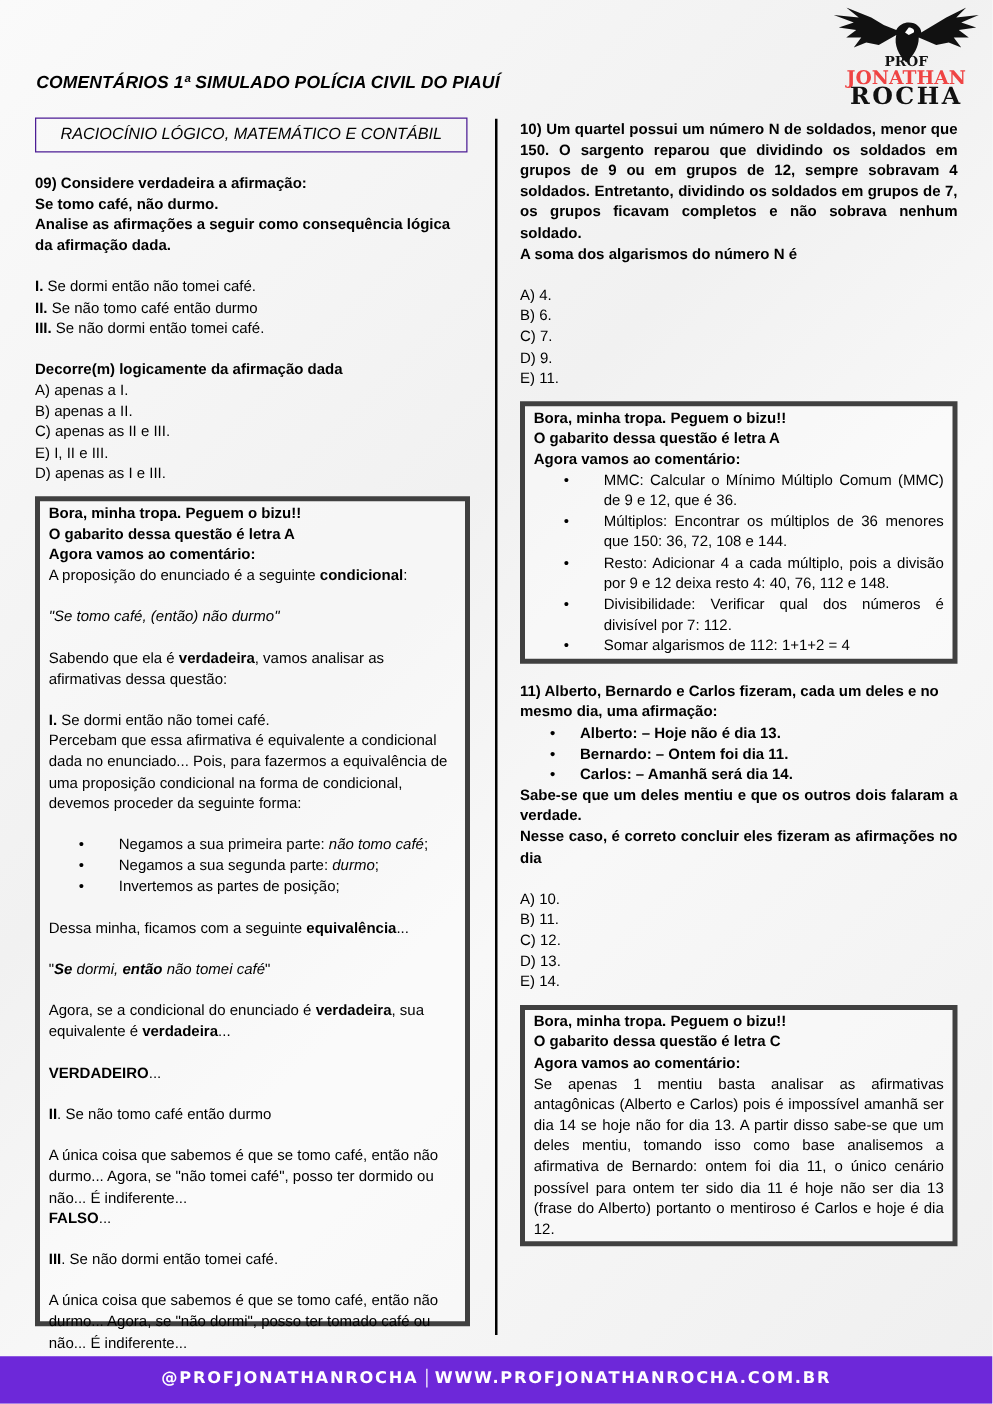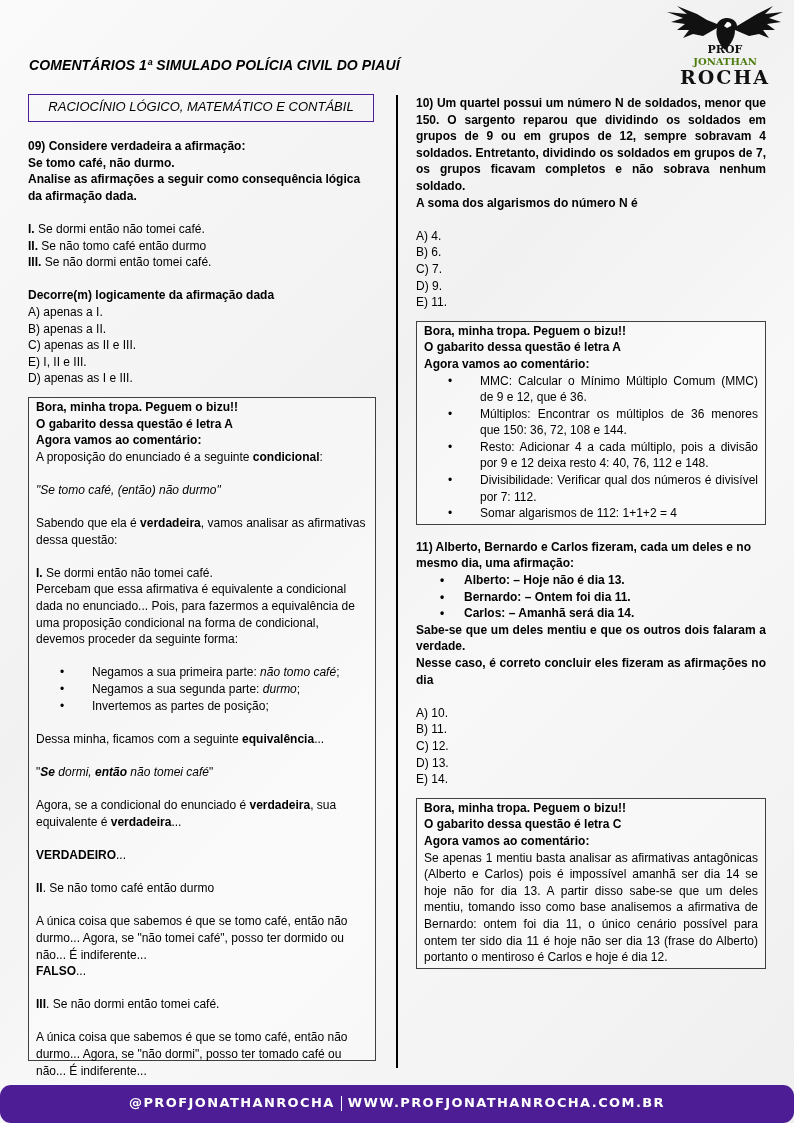--- a/index.html
+++ b/index.html
@@ -15,55 +15,54 @@
   .doc-title {
     position: absolute; left: 29px; top: 57px;
     font-size: 14px; font-weight: bold; font-style: italic; letter-spacing: 0.1px; text-align: right;
   }
   .logo {
     position: absolute; left: 660px; top: 6px; width: 130px; height: 86px;
     text-align: center;
   }
   .logo svg { display: block; margin: 0 auto; }
   .logo .prof { font-family: "DejaVu Serif", serif; font-weight: bold; font-size: 11px; line-height: 11px; margin-top: -12px; color: #111; }
-  .logo .name { font-family: "DejaVu Serif", serif; font-weight: bold; font-size: 10px; line-height: 14px; color: #4d7c0f; }
+  .logo .name { font-family: "DejaVu Serif", serif; font-weight: bold; font-size: 15px; line-height: 14px; color: #ef4444; }
   .logo .surname { font-family: "DejaVu Serif", serif; font-weight: bold; font-size: 19px; line-height: 17px; letter-spacing: 2px; color: #111; }
 
   .section-box {
     position: absolute; left: 28px; top: 94px; width: 346px; height: 28px;
     border: 1px solid #4c1d95; box-sizing: border-box;
     font-size: 13px; font-style: italic; text-align: center; line-height: 24px;
   }
   .divider {
     position: absolute; left: 396px; top: 95px; width: 2px; height: 973px; background: #000;
   }
   .col { position: absolute; font-size: 12px; line-height: 16.6px; }
   .left-col { left: 28px; top: 138px; width: 348px; }
   .right-col { left: 416px; top: 95px; width: 350px; }
   .b { font-weight: bold; }
   .i { font-style: italic; }
   .q-stmt { font-weight: bold; font-family: "Liberation Sans", sans-serif; }
   .justify { text-align: justify; }
   .gap { height: 16.6px; }
   .opt { margin: 0; }
   .box {
-    border: 1px solid #404040; box-sizing: border-box; padding: 1px 7px 2px 7px;
+    border: 4px solid #404040; box-sizing: border-box; padding: 1px 7px 2px 7px;
     background: rgba(255,255,255,0.35);
   }
   ul.bul { margin: 0; padding-left: 0; list-style: none; }
   ul.bul li { position: relative; padding-left: 56px; }
   ul.bul li::before { content: "\2022"; position: absolute; left: 24px; top: 0; font-size: 12px; }
   .right-col ul.bul li { padding-left: 56px; }
   .bul11 li { padding-left: 48px !important; }
   .bul11 li::before { left: 24px !important; }
   .footer {
-    position: absolute; left: 0; top: 1085px; width: 794px; height: 38px; background: #4c1d95;
+    position: absolute; left: 0; top: 1085px; width: 794px; height: 38px; background: #6d28d9;
     color: #fff; text-align: center; font-size: 13px; font-weight: bold; letter-spacing: 1.4px; line-height: 35px;
     font-family: "DejaVu Sans", sans-serif;
-    border-radius: 11px;
   }
   .footer-sep { display: inline-block; width: 1px; height: 15px; background: #fff; vertical-align: middle; margin: 0 6px; }
 </style>
 </head>
 <body>
 
 <div class="page-bg"></div>
 
 <div class="doc-title">COMENTÁRIOS 1ª SIMULADO POLÍCIA CIVIL DO PIAUÍ</div>
 

